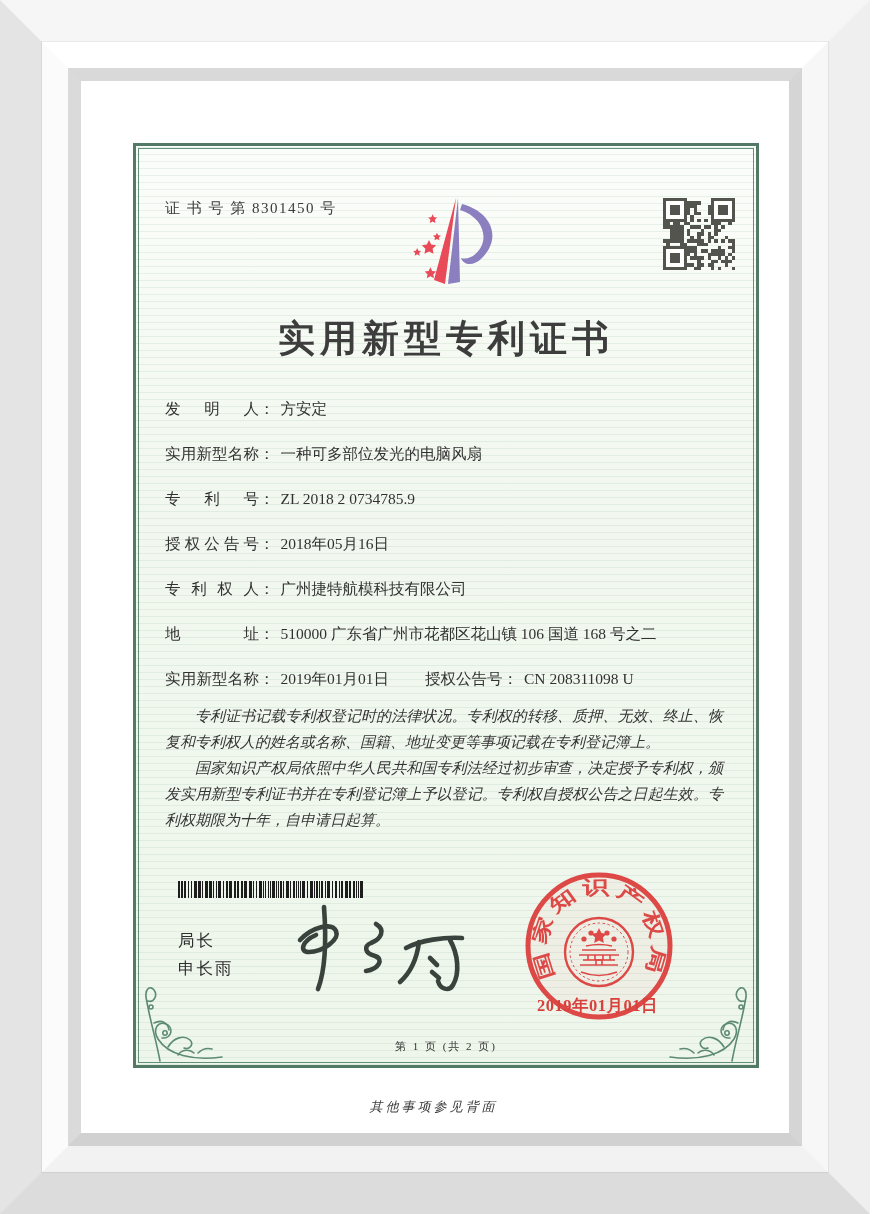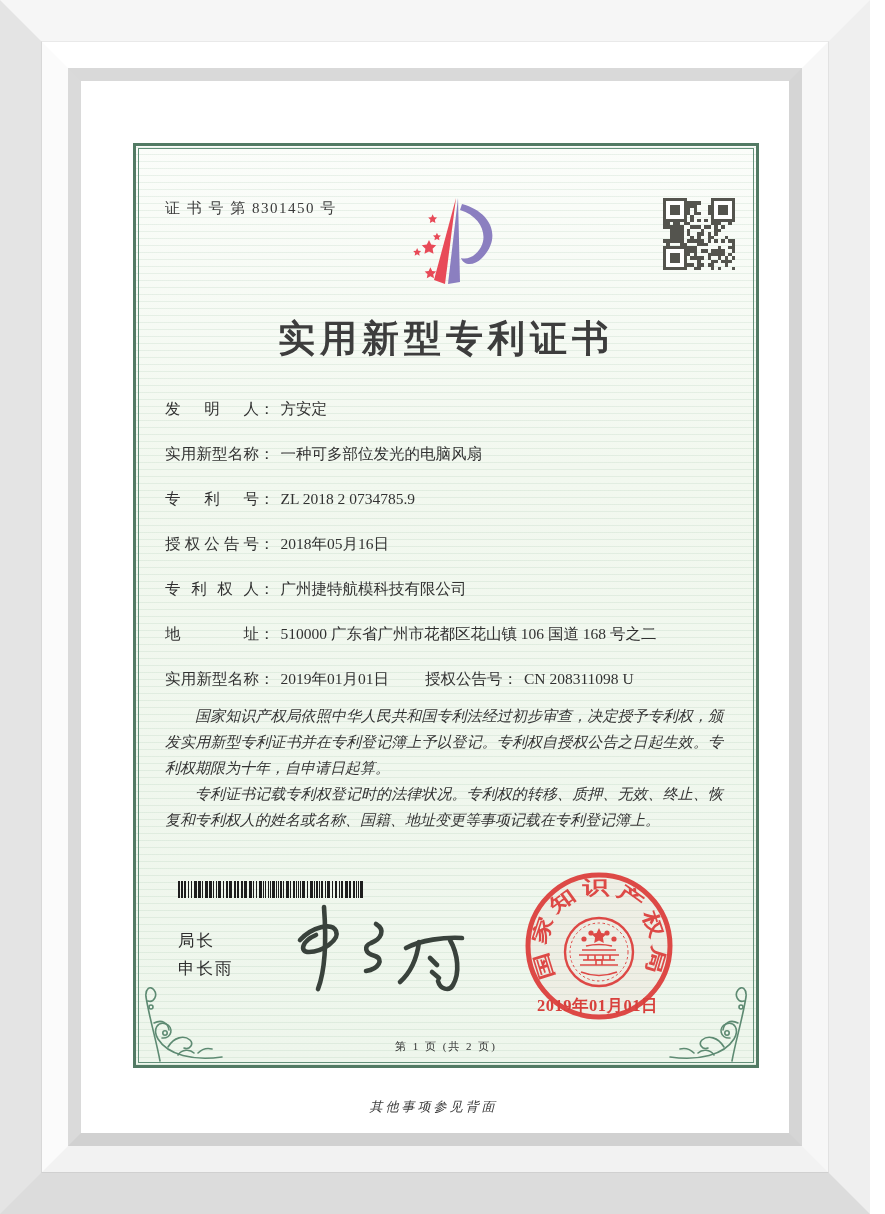--- a/index.html
+++ b/index.html
@@ -297,22 +297,22 @@
       </div>
       <div class="frow">
         <span class="flabel">地址</span><span>：</span><span class="fvalue">510000 广东省广州市花都区花山镇 106 国道 168 号之二</span>
       </div>
       <div class="frow">
         <span class="flabel">实用新型名称</span><span>：</span><span class="fvalue">2019年01月01日</span><span class="flabel2">授权公告号</span><span>：</span><span class="fvalue">CN 208311098 U</span>
       </div>
     </div>
 
     <div class="paras">
+      <p>专利证书记载专利权登记时的法律状况。专利权的转移、质押、无效、终止、恢复和专利权人的姓名或名称、国籍、地址变更等事项记载在专利登记簿上。</p>
       <p>国家知识产权局依照中华人民共和国专利法经过初步审查，决定授予专利权，颁发实用新型专利证书并在专利登记簿上予以登记。专利权自授权公告之日起生效。专利权期限为十年，自申请日起算。</p>
-      <p>专利证书记载专利权登记时的法律状况。专利权的转移、质押、无效、终止、恢复和专利权人的姓名或名称、国籍、地址变更等事项记载在专利登记簿上。</p>
     </div>
 
     <svg class="barcode" id="barcode" viewBox="0 0 187 17" preserveAspectRatio="none" shape-rendering="crispEdges">
         <g fill="#1d1d1d">
           <rect x="0" y="0" width="2" height="17"></rect>
           <rect x="3" y="0" width="2" height="17"></rect>
           <rect x="6" y="0" width="2" height="17"></rect>
           <rect x="10" y="0" width="1" height="17"></rect>
           <rect x="13" y="0" width="1" height="17"></rect>
           <rect x="16" y="0" width="2.5" height="17"></rect>

